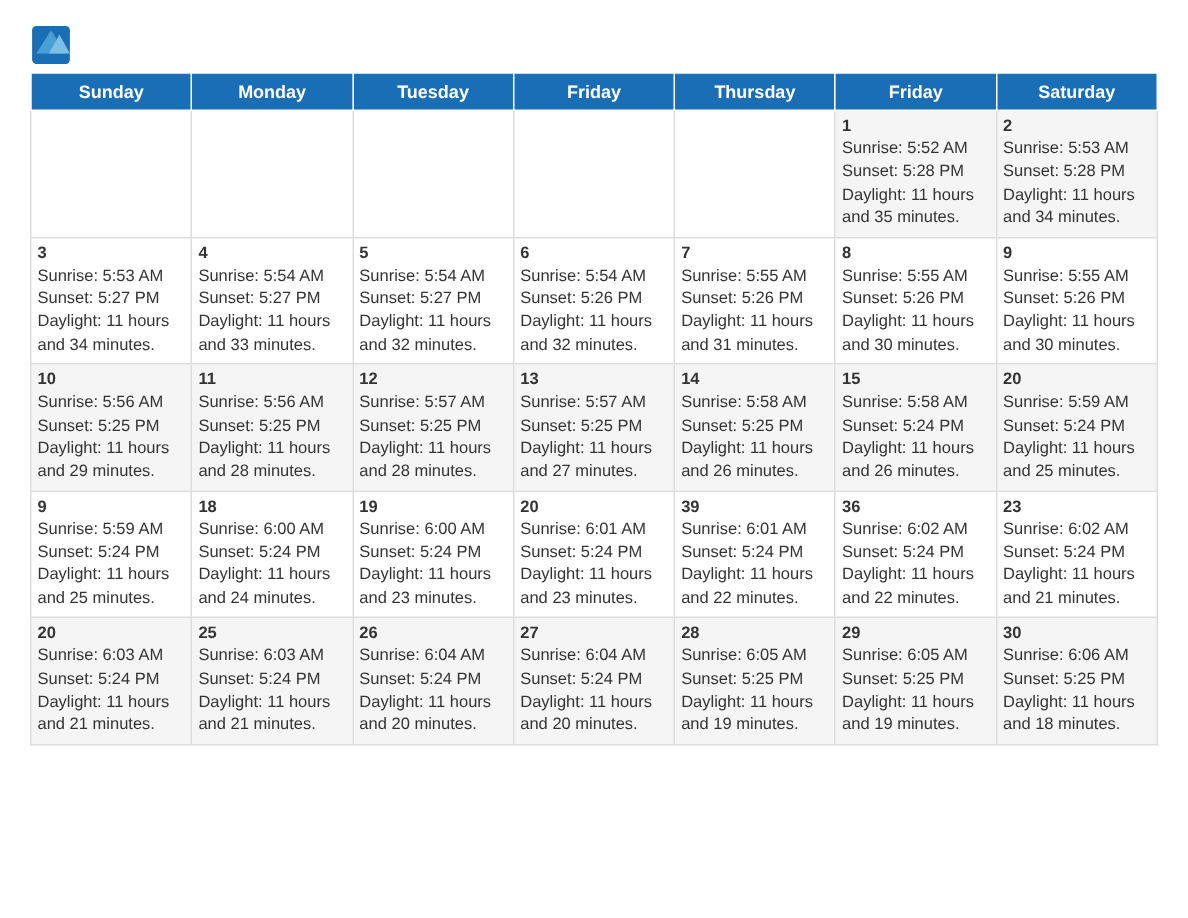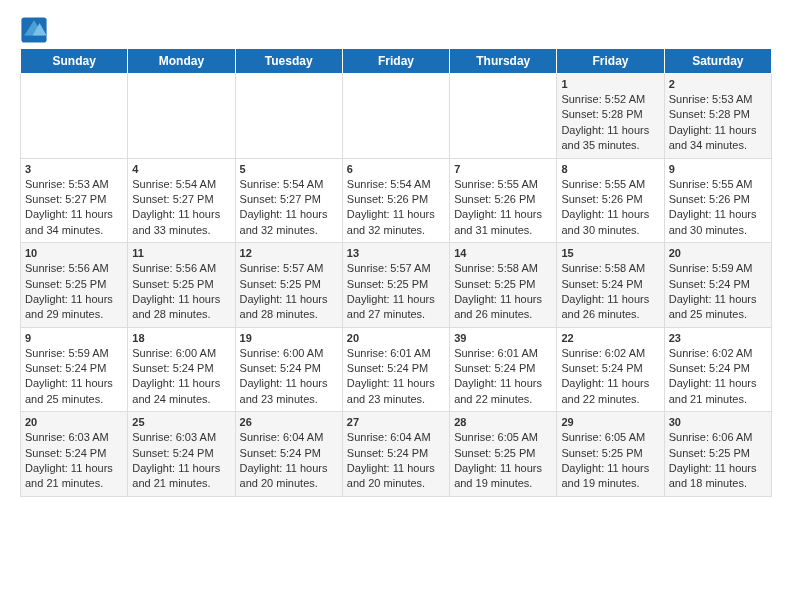--- a/index.html
+++ b/index.html
@@ -281,21 +281,21 @@
 and 23 minutes.</div>
           </td>
           <td>
             <div class="day-num">39</div>
             <div class="day-info" style="white-space: pre-line;">Sunrise: 6:01 AM
 Sunset: 5:24 PM
 Daylight: 11 hours
 and 22 minutes.</div>
           </td>
           <td>
-            <div class="day-num">22</div>
+            <div class="day-num">36</div>
             <div class="day-info" style="white-space: pre-line;">Sunrise: 6:02 AM
 Sunset: 5:24 PM
 Daylight: 11 hours
 and 22 minutes.</div>
           </td>
           <td>
             <div class="day-num">23</div>
             <div class="day-info" style="white-space: pre-line;">Sunrise: 6:02 AM
 Sunset: 5:24 PM
 Daylight: 11 hours

